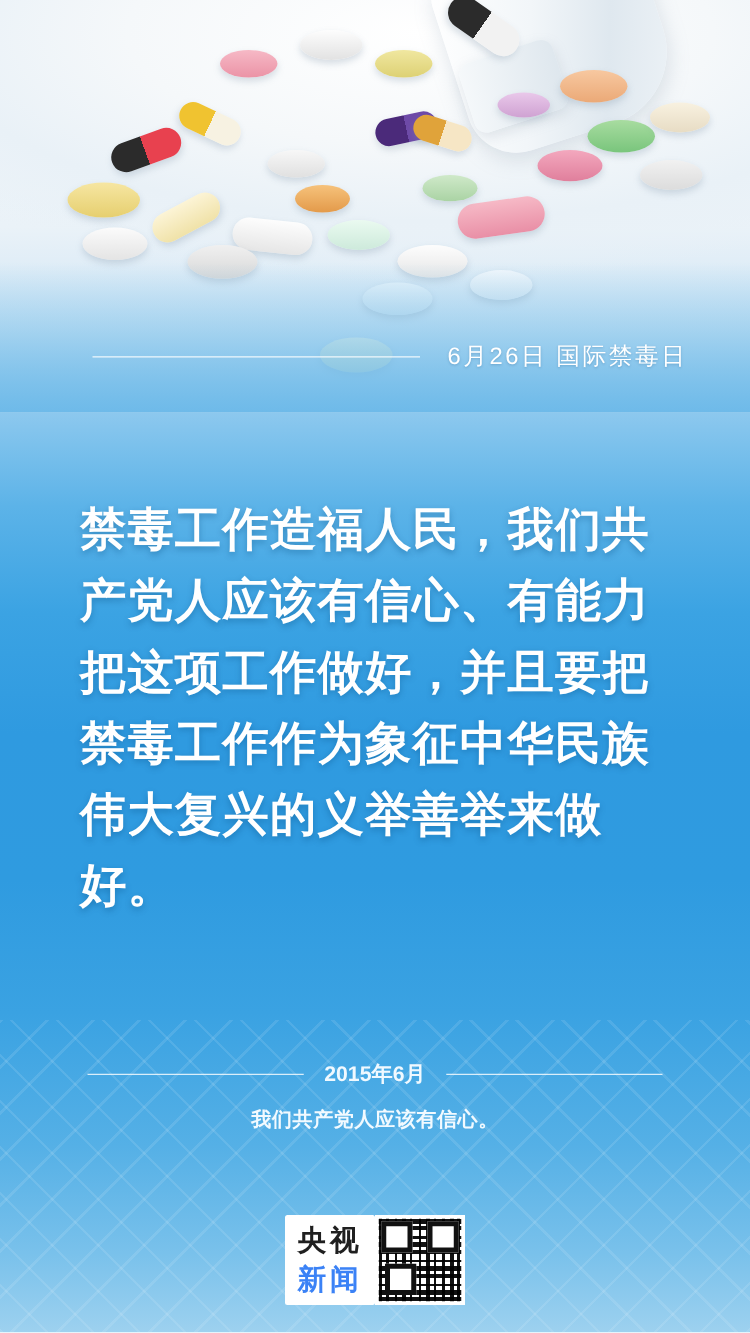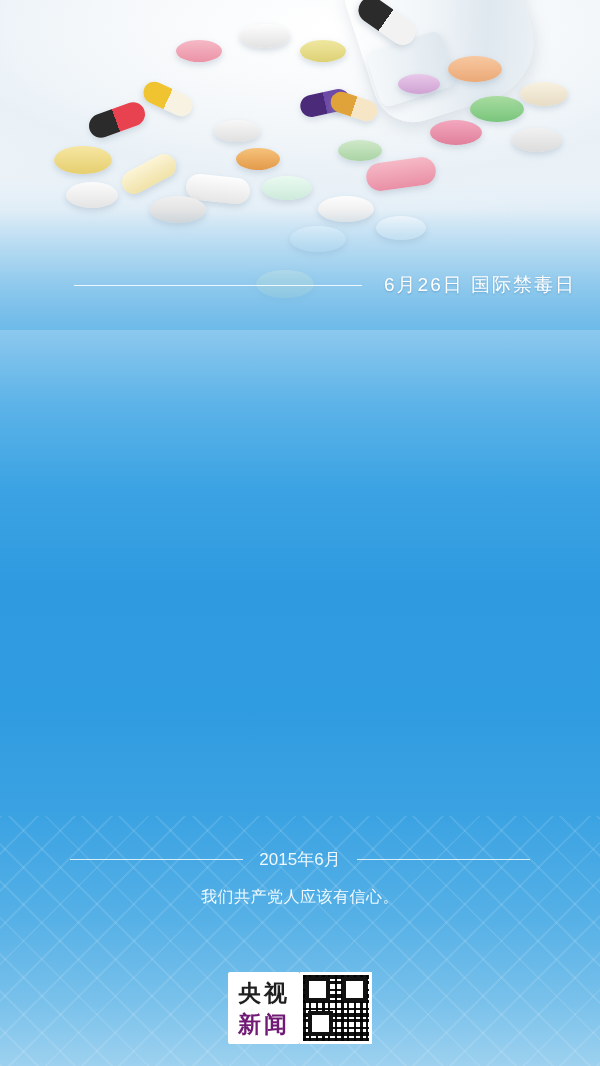--- a/index.html
+++ b/index.html
@@ -82,21 +82,21 @@
   }
 
   
   .dateline {
     position: absolute;
     left: 0; right: 0;
     top: 272px;
     display: flex;
     align-items: center;
     justify-content: flex-end;
-    padding-right: 24px;
+    padding-right: 50px;
   }
   .dateline .rule {
     flex: 1;
     height: 1px;
     background: rgba(255,255,255,0.85);
     margin-right: 22px;
     margin-left: 74px;
   }
   .dateline .txt {
     color: #ffffff;
@@ -121,20 +121,21 @@
     text-shadow: 0 2px 5px rgba(0,70,120,0.35);
   }
 
   
   .attrib {
     position: absolute;
     left: 0; right: 0;
     top: 848px;
     text-align: center;
     color: #eaf6ff;
+    font-weight: bold;
   }
   .attrib .yearrow {
     display: flex;
     align-items: center;
     justify-content: center;
     margin: 0 70px 12px 70px;
   }
   .attrib .yearrow .rule {
     flex: 1;
     height: 1px;
@@ -186,21 +187,21 @@
   }
   .logo .l1, .logo .l2 {
     display: block;
     font-family: "DejaVu Serif", "Liberation Serif", serif;
     font-weight: bold;
     font-size: 23px;
     line-height: 31px;
     letter-spacing: 3px;
   }
   .logo .l1 { color: #1f1f1f; }
-  .logo .l2 { color: #701a75; }
+  .logo .l2 { color: #3b82f6; }
 
   .qr {
     width: 72px;
     height: 72px;
     background: #ffffff;
     padding: 3px;
     box-sizing: border-box;
   }
   .qr-inner {
     width: 100%;
@@ -269,20 +270,21 @@
     <div class="pill" style="left:214px;top:120px;width:46px;height:22px;background:linear-gradient(180deg,#f7f7f7,#e0e0e0);"></div>
     <div class="pill" style="left:338px;top:140px;width:44px;height:21px;background:linear-gradient(180deg,#cfe9c9,#aad3a4);"></div>
     <div class="pill" style="left:398px;top:74px;width:42px;height:20px;background:linear-gradient(180deg,#e9c8ea,#cfa2d2);"></div>
   </div>
 
   <div class="dateline">
     <span class="rule"></span>
     <span class="txt">6月26日 国际禁毒日</span>
   </div>
 
+  <div class="quote">禁毒工作造福人民，我们共产党人应该有信心、有能力把这项工作做好，并且要把禁毒工作作为象征中华民族伟大复兴的义举善举来做好。</div>
 
   <div class="chevrons"></div>
 
   <div class="attrib">
     <div class="yearrow">
       <span class="rule"></span>
       <span class="year">2015年6月</span>
       <span class="rule"></span>
     </div>
     <div class="src">我们共产党人应该有信心。</div>

